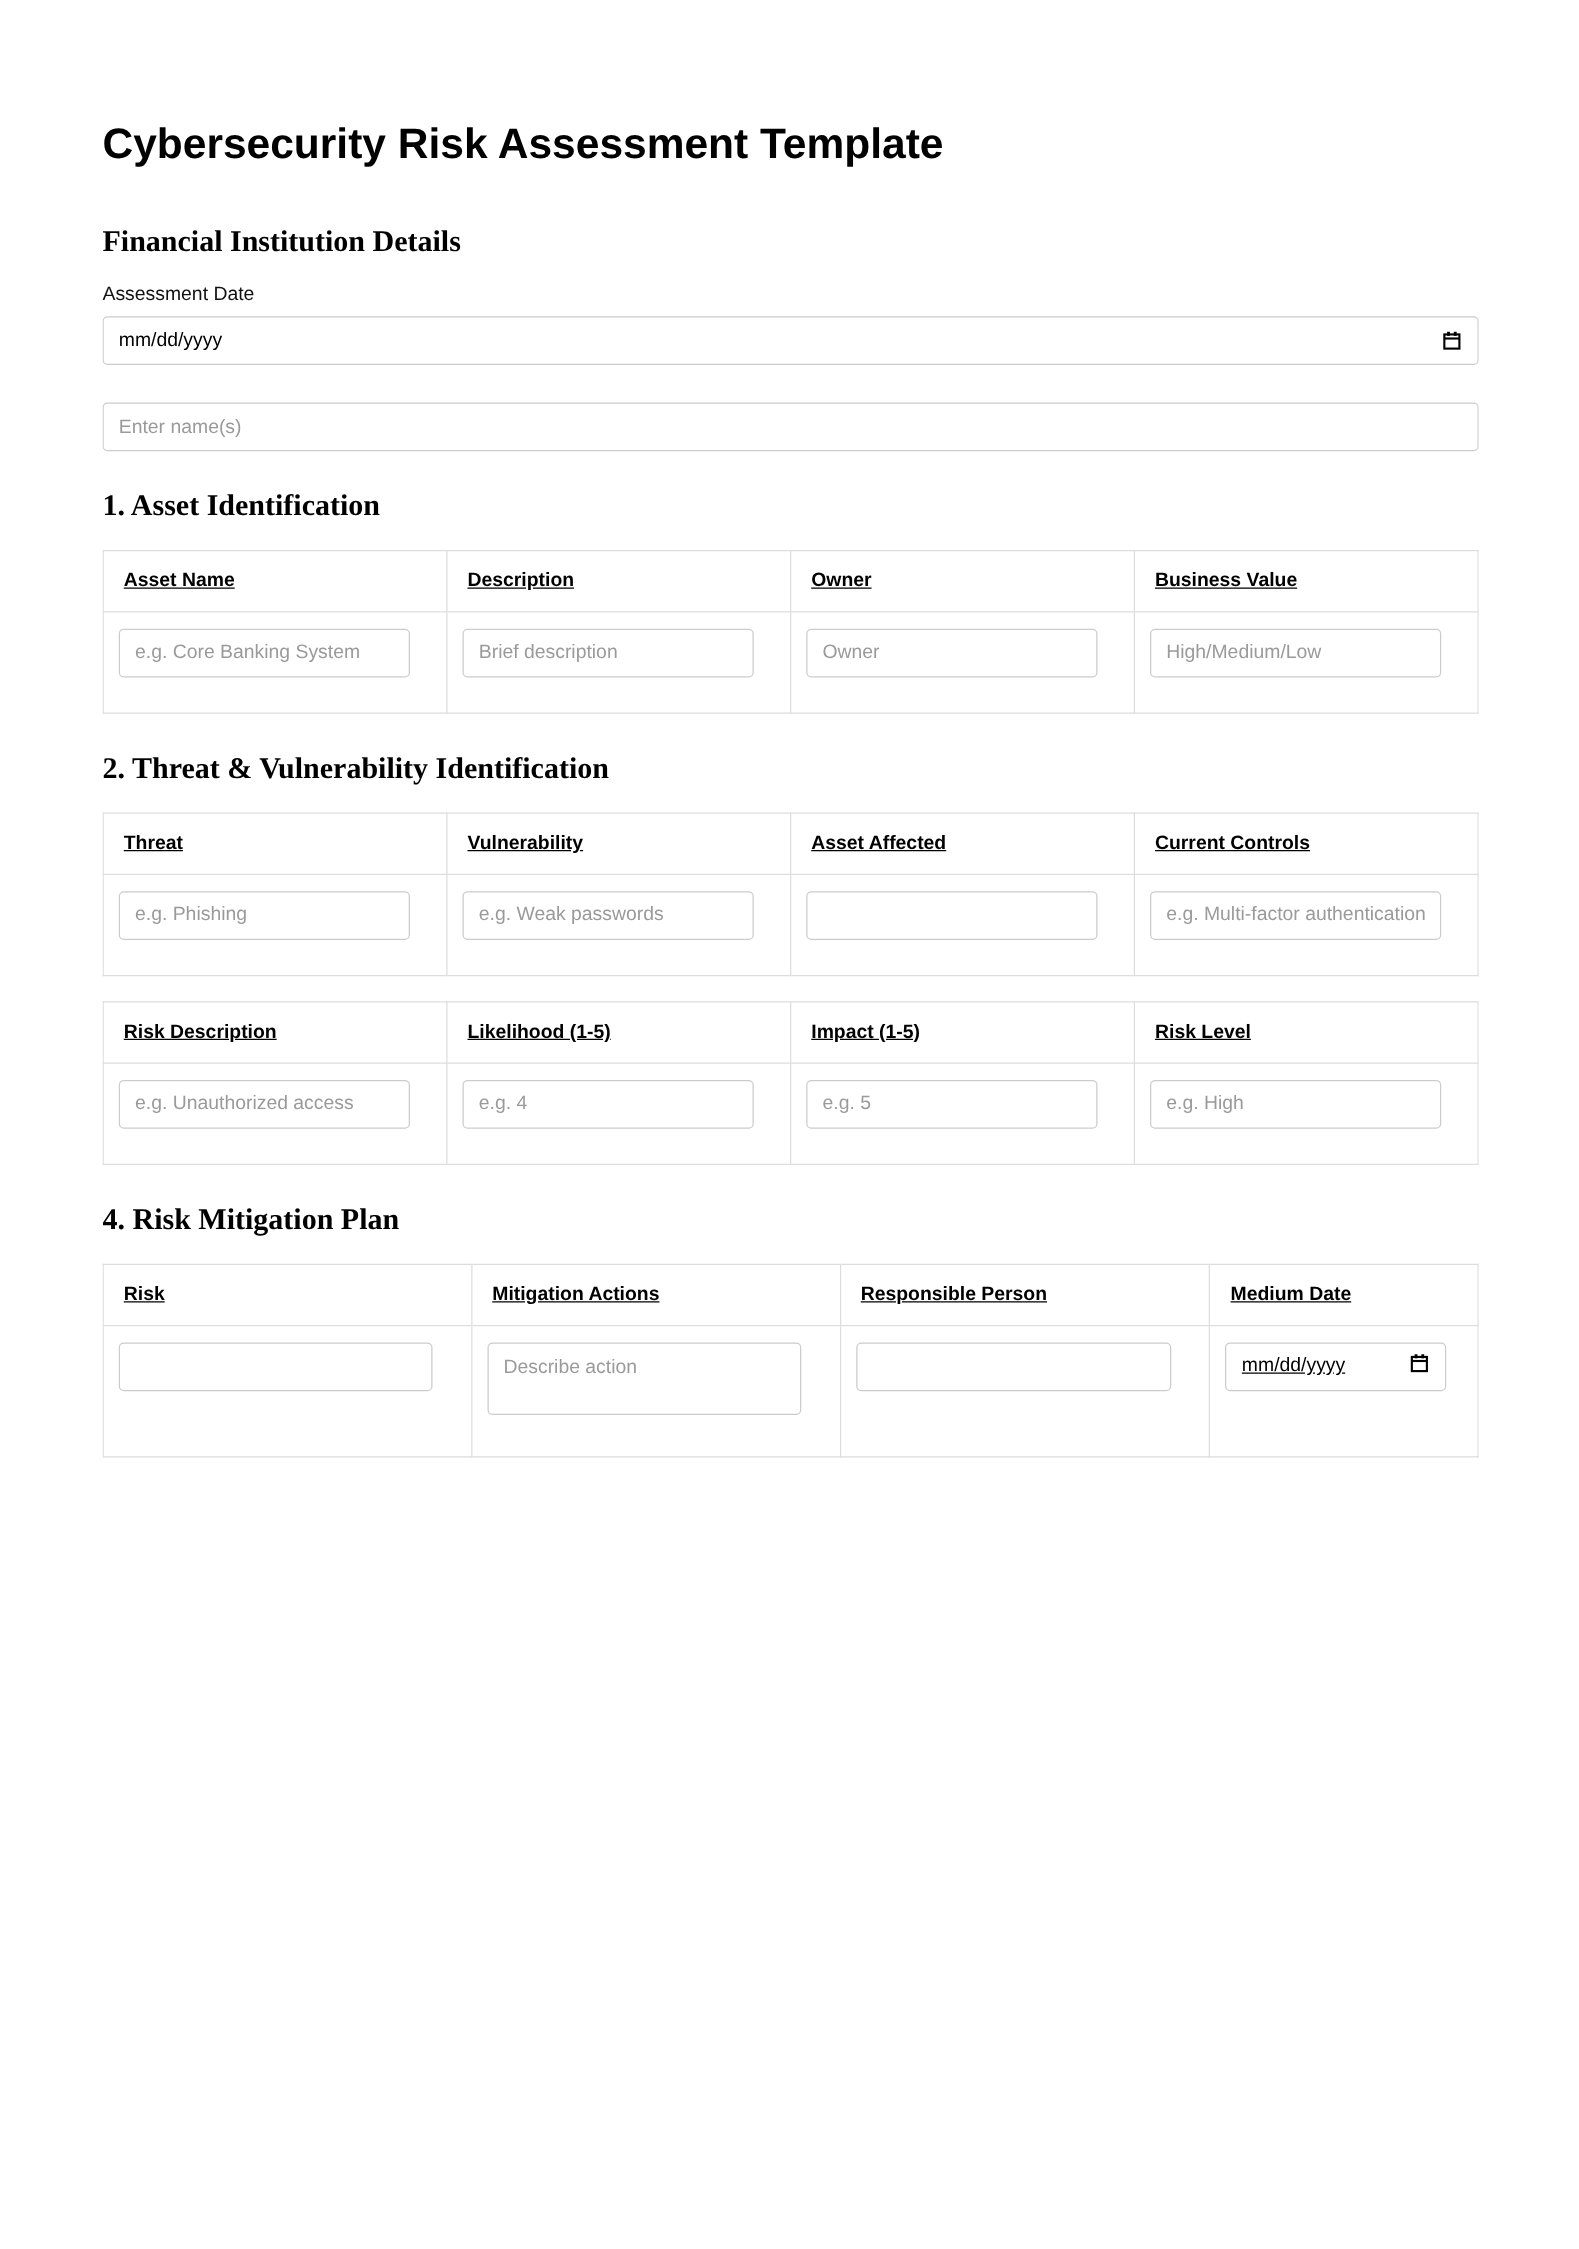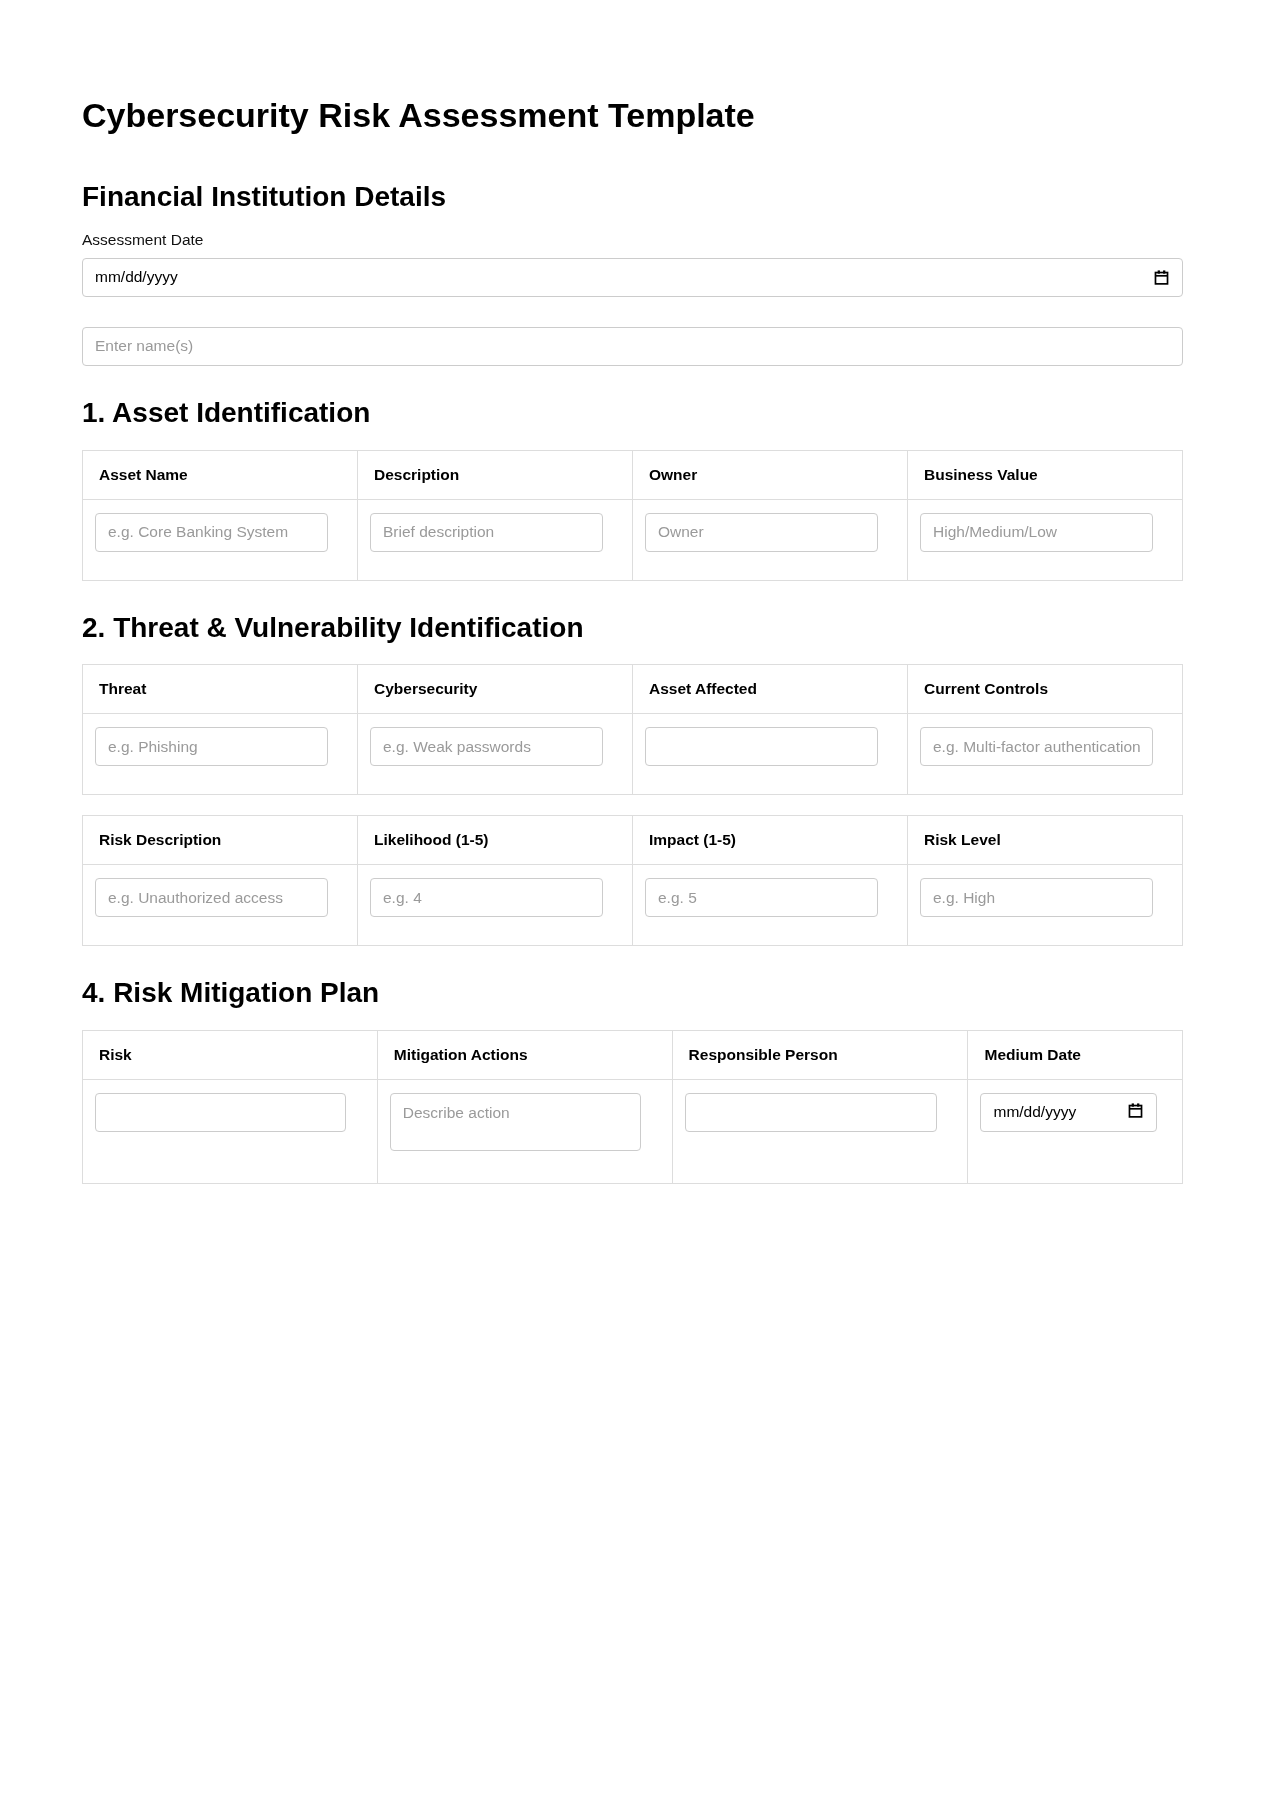--- a/index.html
+++ b/index.html
@@ -23,23 +23,24 @@
     overflow: hidden;
   }
   h1.title {
     font-size: 34px;
     line-height: 1.2;
     margin: 95px 0 0 0;
     font-weight: bold;
     letter-spacing: 0;
   }
   h2 {
-    font-size: 28px;
+    font-size: 24px;
     line-height: 1.2;
     font-weight: bold;
+    font-family: Liberation Serif, serif;
   }
   h2.details-heading { margin: 44px 0 18px 0; }
   h2.section-heading { margin: 30px 0 0 0; }
 
   .field { margin-bottom: 30px; }
   .field-label {
     display: block;
     font-size: 15.5px;
     line-height: 1.2;
     margin-bottom: 8px;
@@ -78,20 +79,21 @@
     flex: 0 0 auto;
     display: inline-flex;
     cursor: pointer;
   }
 
   table.grid {
     width: 100%;
     border-collapse: collapse;
     margin-top: 20px;
     table-layout: fixed;
+    text-decoration: underline;
   }
   table.grid th, table.grid td {
     border: 1px solid #dddddd;
     text-align: left;
     vertical-align: top;
   }
   table.grid th {
     font-size: 15.5px;
     font-weight: bold;
     padding: 15px 16px;
@@ -191,21 +193,21 @@
     <table class="grid">
       <colgroup>
           <col style="width:25%">
           <col style="width:25%">
           <col style="width:25%">
           <col style="width:25%">
         </colgroup>
       <thead>
         <tr>
           <th>Threat</th>
-          <th>Cybersecurity</th>
+          <th>Vulnerability</th>
           <th>Asset Affected</th>
           <th>Current Controls</th>
         </tr>
       </thead>
       <tbody>
         <tr>
           <td><input type="text" class="cell-input" placeholder="e.g. Phishing" style=""></td>
           <td><input type="text" class="cell-input" placeholder="e.g. Weak passwords" style=""></td>
           <td><input type="text" class="cell-input" style=""></td>
           <td><input type="text" class="cell-input" placeholder="e.g. Multi-factor authentication" style=""></td>

